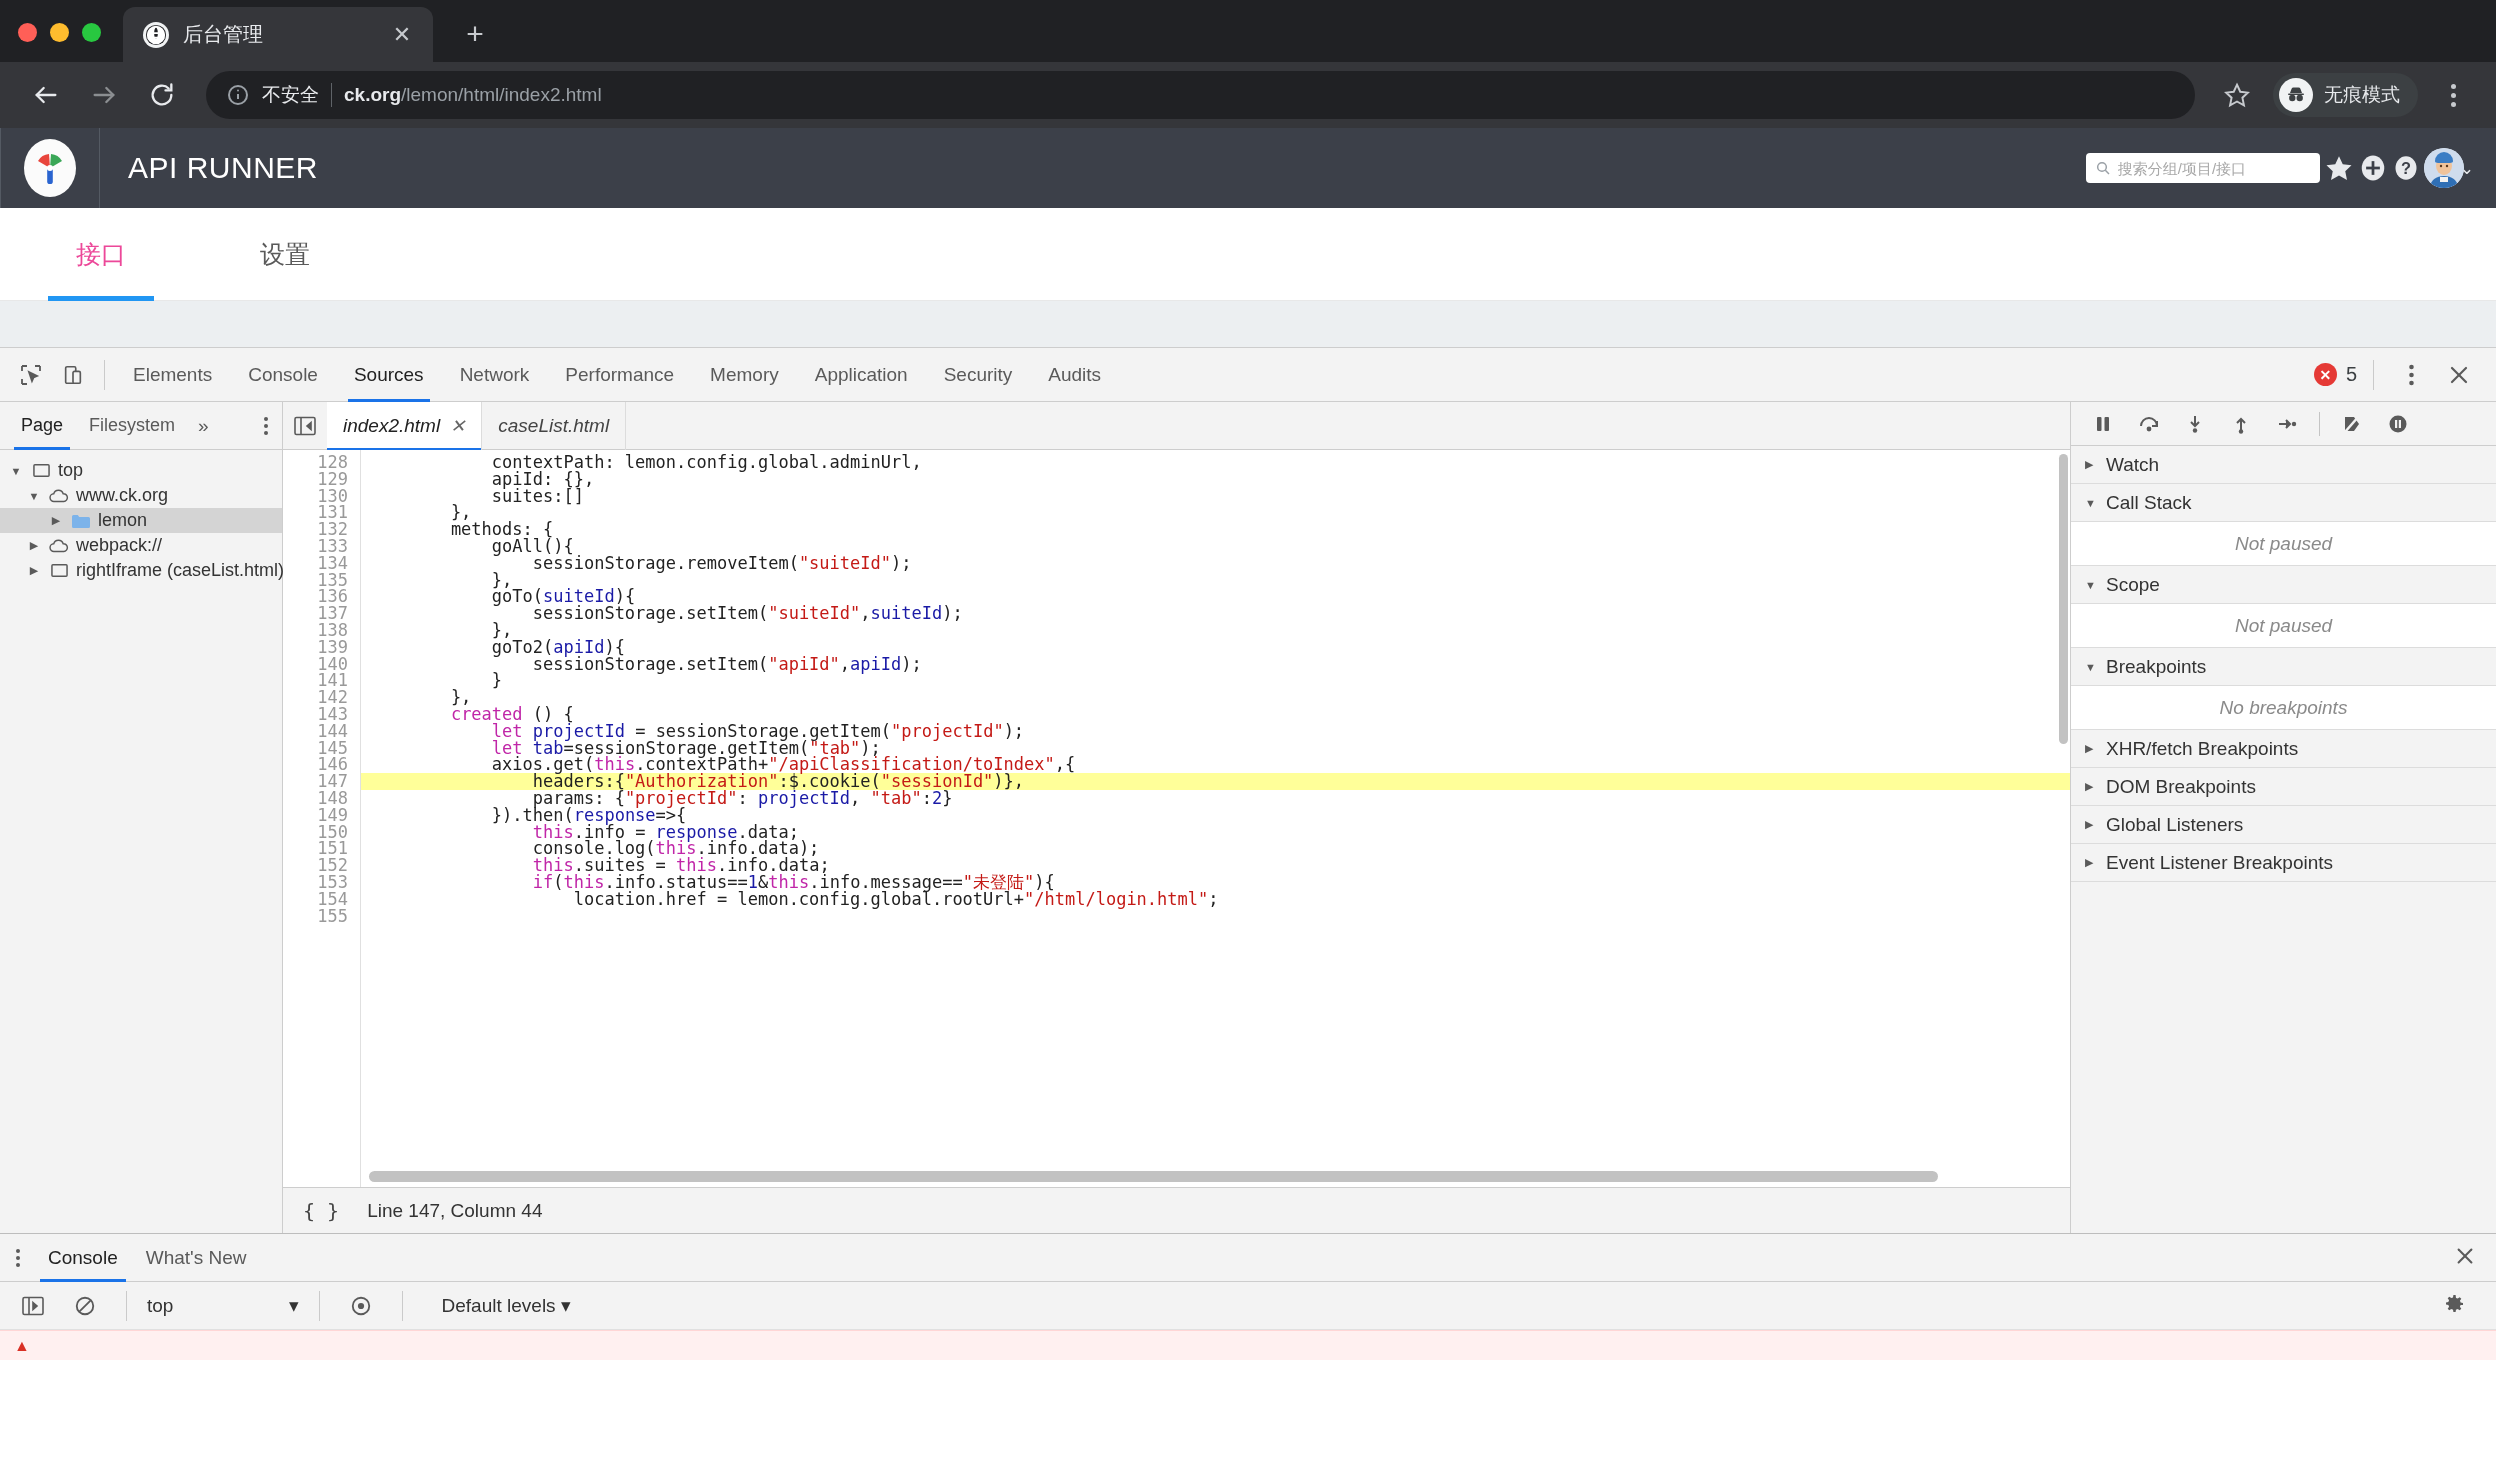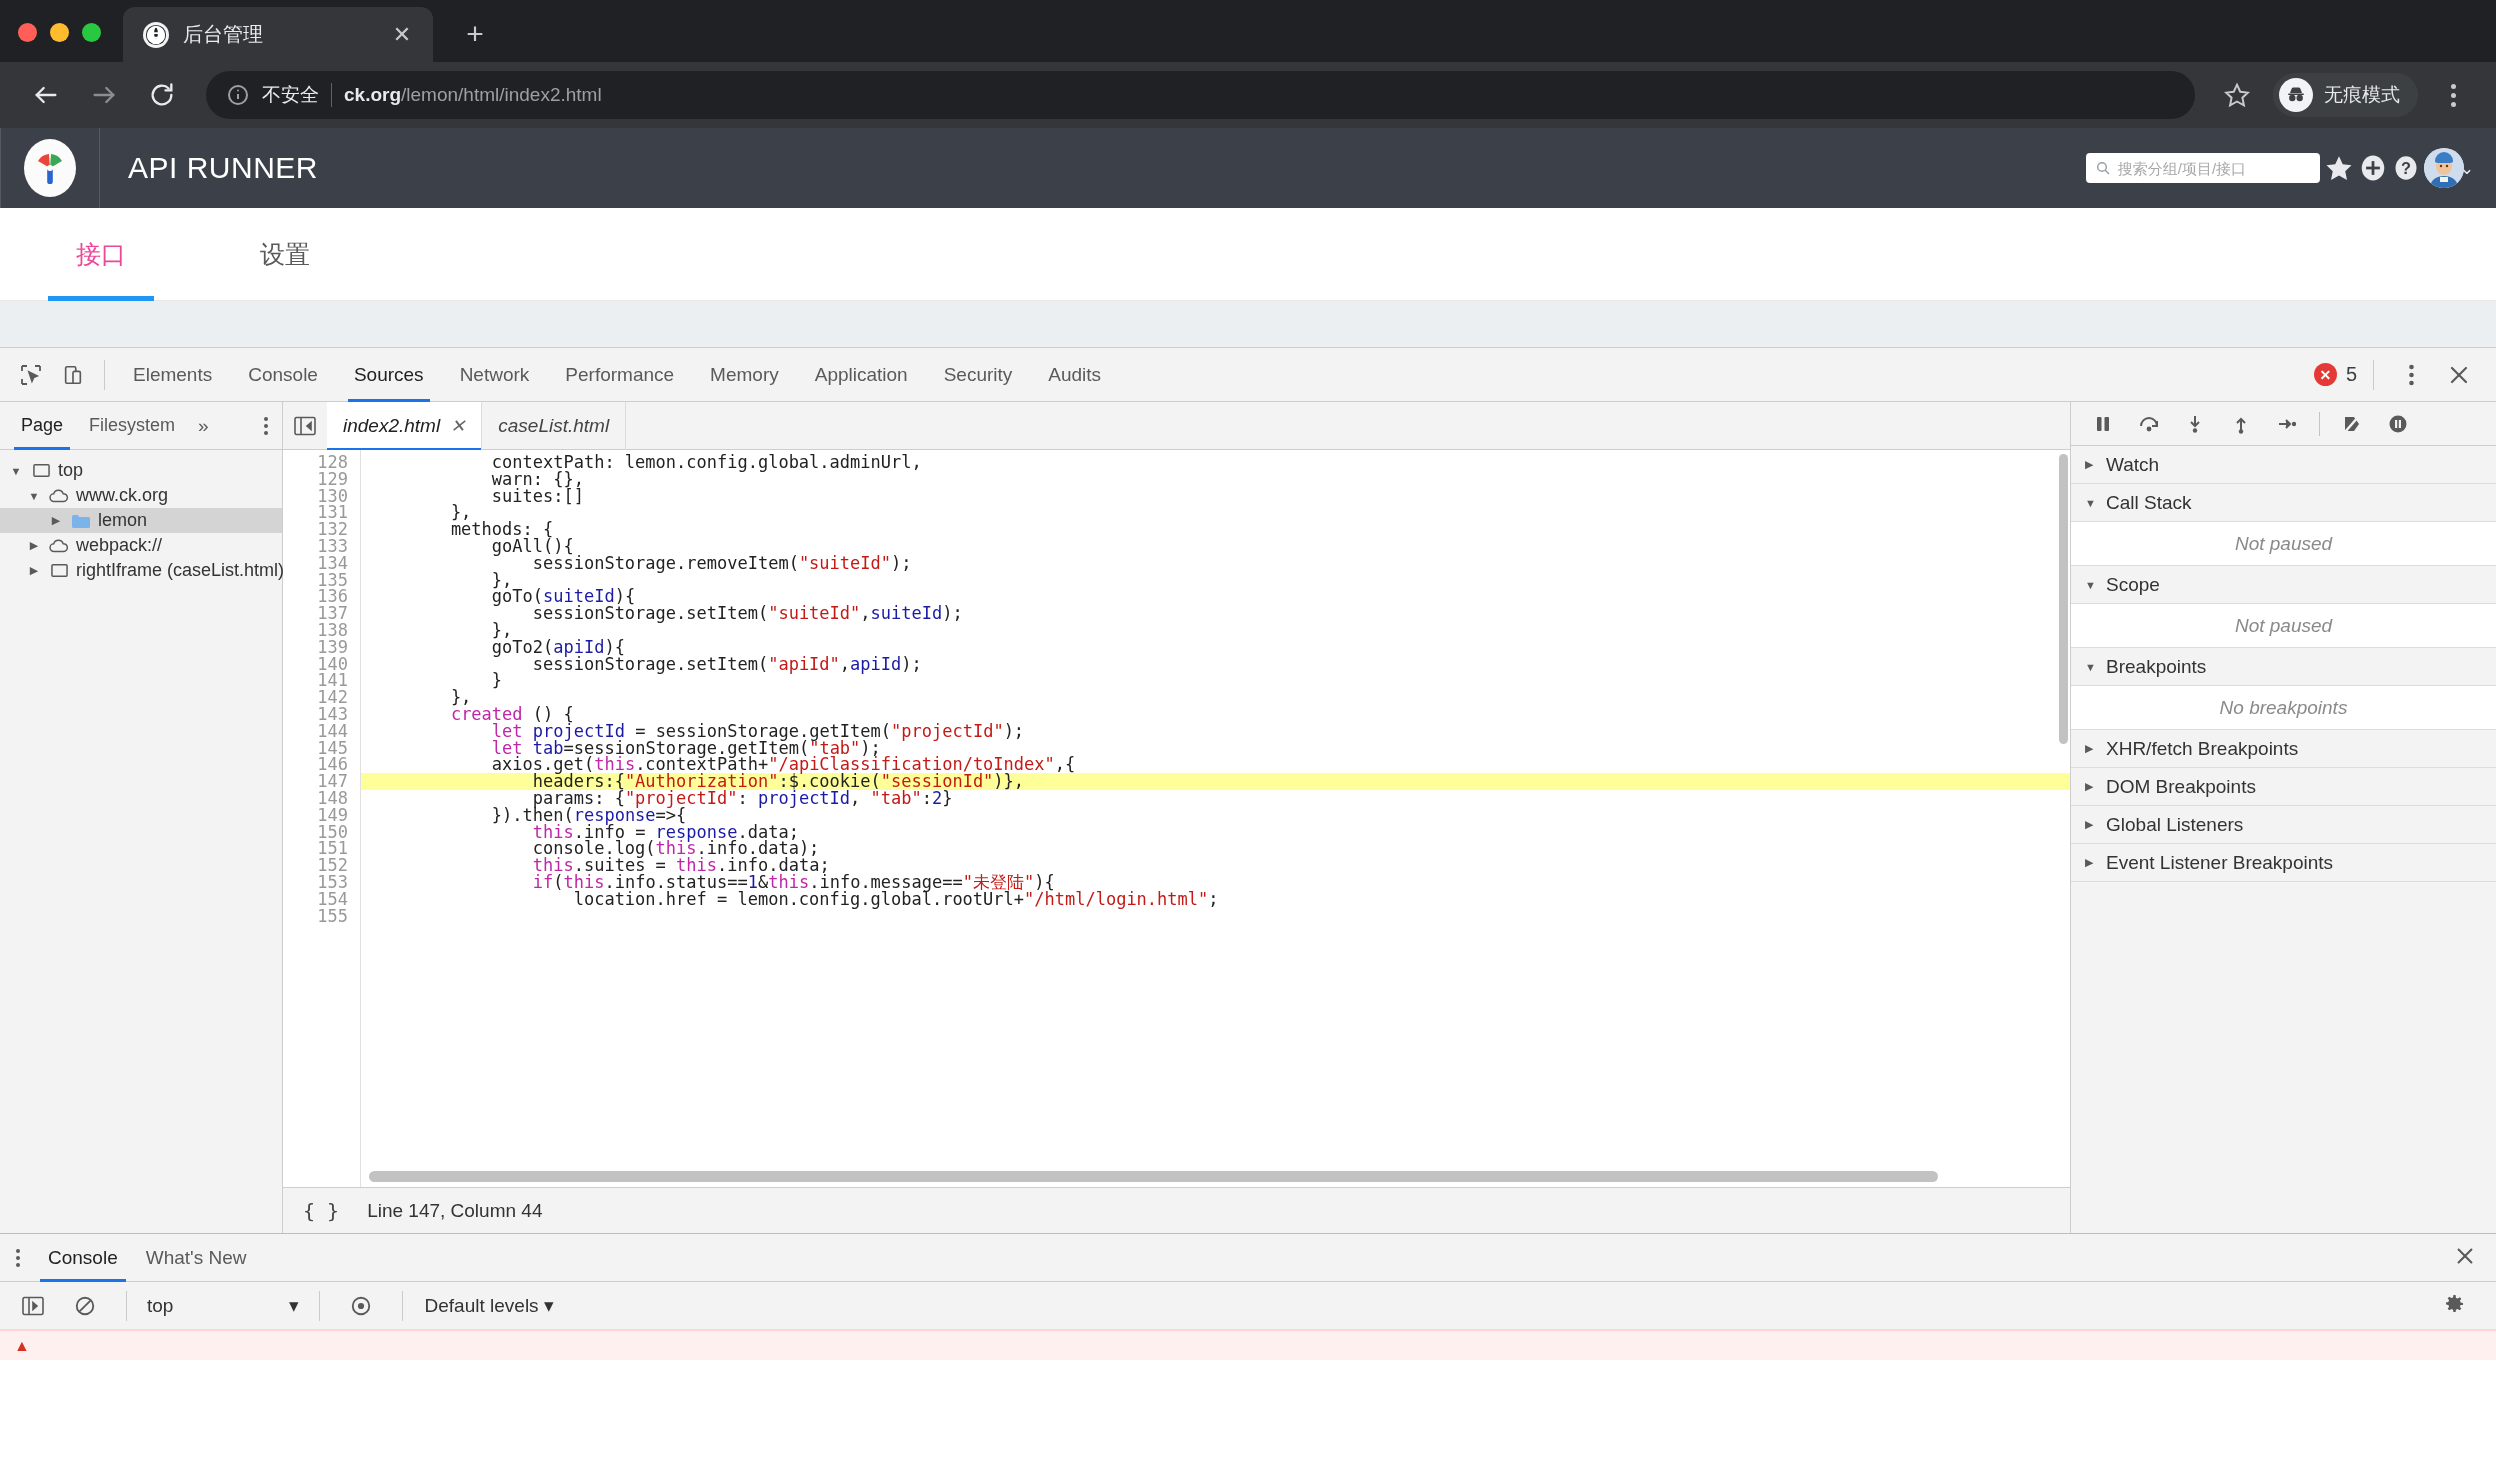--- a/index.html
+++ b/index.html
@@ -266,21 +266,21 @@
 
   .console-toolbar { height: 48px; display: flex; align-items: center; padding: 0 12px; gap: 10px; border-bottom: 1px solid #e0e0e0; }
   .ctx-select { display: flex; align-items: center; gap: 12px; font-size: 19px; color: #333; }
   .ctx-name { min-width: 130px; }
   .filter-input {
     width: 528px; height: 30px; background: #fff; border: 1px solid #dcdcdc;
     border-radius: 2px; display: flex; align-items: center; padding: 0 10px;
   }
   .filter-input input { border: none; outline: none; width: 100%; font-size: 18px; color: #333; font-family: "Liberation Sans", sans-serif; background: transparent; }
   .filter-input input::placeholder { color: #9a9a9a; }
-  .levels { font-size: 19px; color: #333; margin-left: 2px; }
+  .levels { font-size: 19px; color: #333; margin-left: 19px; }
   .console-gear { margin-left: auto; padding-right: 18px; color: #5a5a5a; }
 
   .console-msg {
     background: #fff0f0; border-top: 1px solid #ffd6d6;
     height: 30px; display: flex; align-items: center; gap: 10px; padding-left: 14px;
     overflow: hidden;
   }
   .err-tri { color: #d93025; font-size: 16px; }
   .console-msg-text {
     font-family: "DejaVu Sans Mono", monospace; font-size: 17px;
@@ -592,21 +592,21 @@
             <div class="gline">149</div>
             <div class="gline">150</div>
             <div class="gline">151</div>
             <div class="gline">152</div>
             <div class="gline">153</div>
             <div class="gline">154</div>
             <div class="gline">155</div>
           </div>
         <div class="code-scroll">
             <div class="cline">            contextPath: lemon.config.global.adminUrl,</div>
-            <div class="cline">            warn: {},</div>
+            <div class="cline">            apiId: {},</div>
             <div class="cline">            suites:[]</div>
             <div class="cline">        },</div>
             <div class="cline">        methods: {</div>
             <div class="cline">            goAll(){</div>
             <div class="cline">                sessionStorage.removeItem(<span class="tok-str">"suiteId"</span>);</div>
             <div class="cline">            },</div>
             <div class="cline">            goTo(<span class="tok-var">suiteId</span>){</div>
             <div class="cline">                sessionStorage.setItem(<span class="tok-str">"suiteId"</span>,<span class="tok-var">suiteId</span>);</div>
             <div class="cline">            },</div>
             <div class="cline">            goTo2(<span class="tok-var">apiId</span>){</div>

